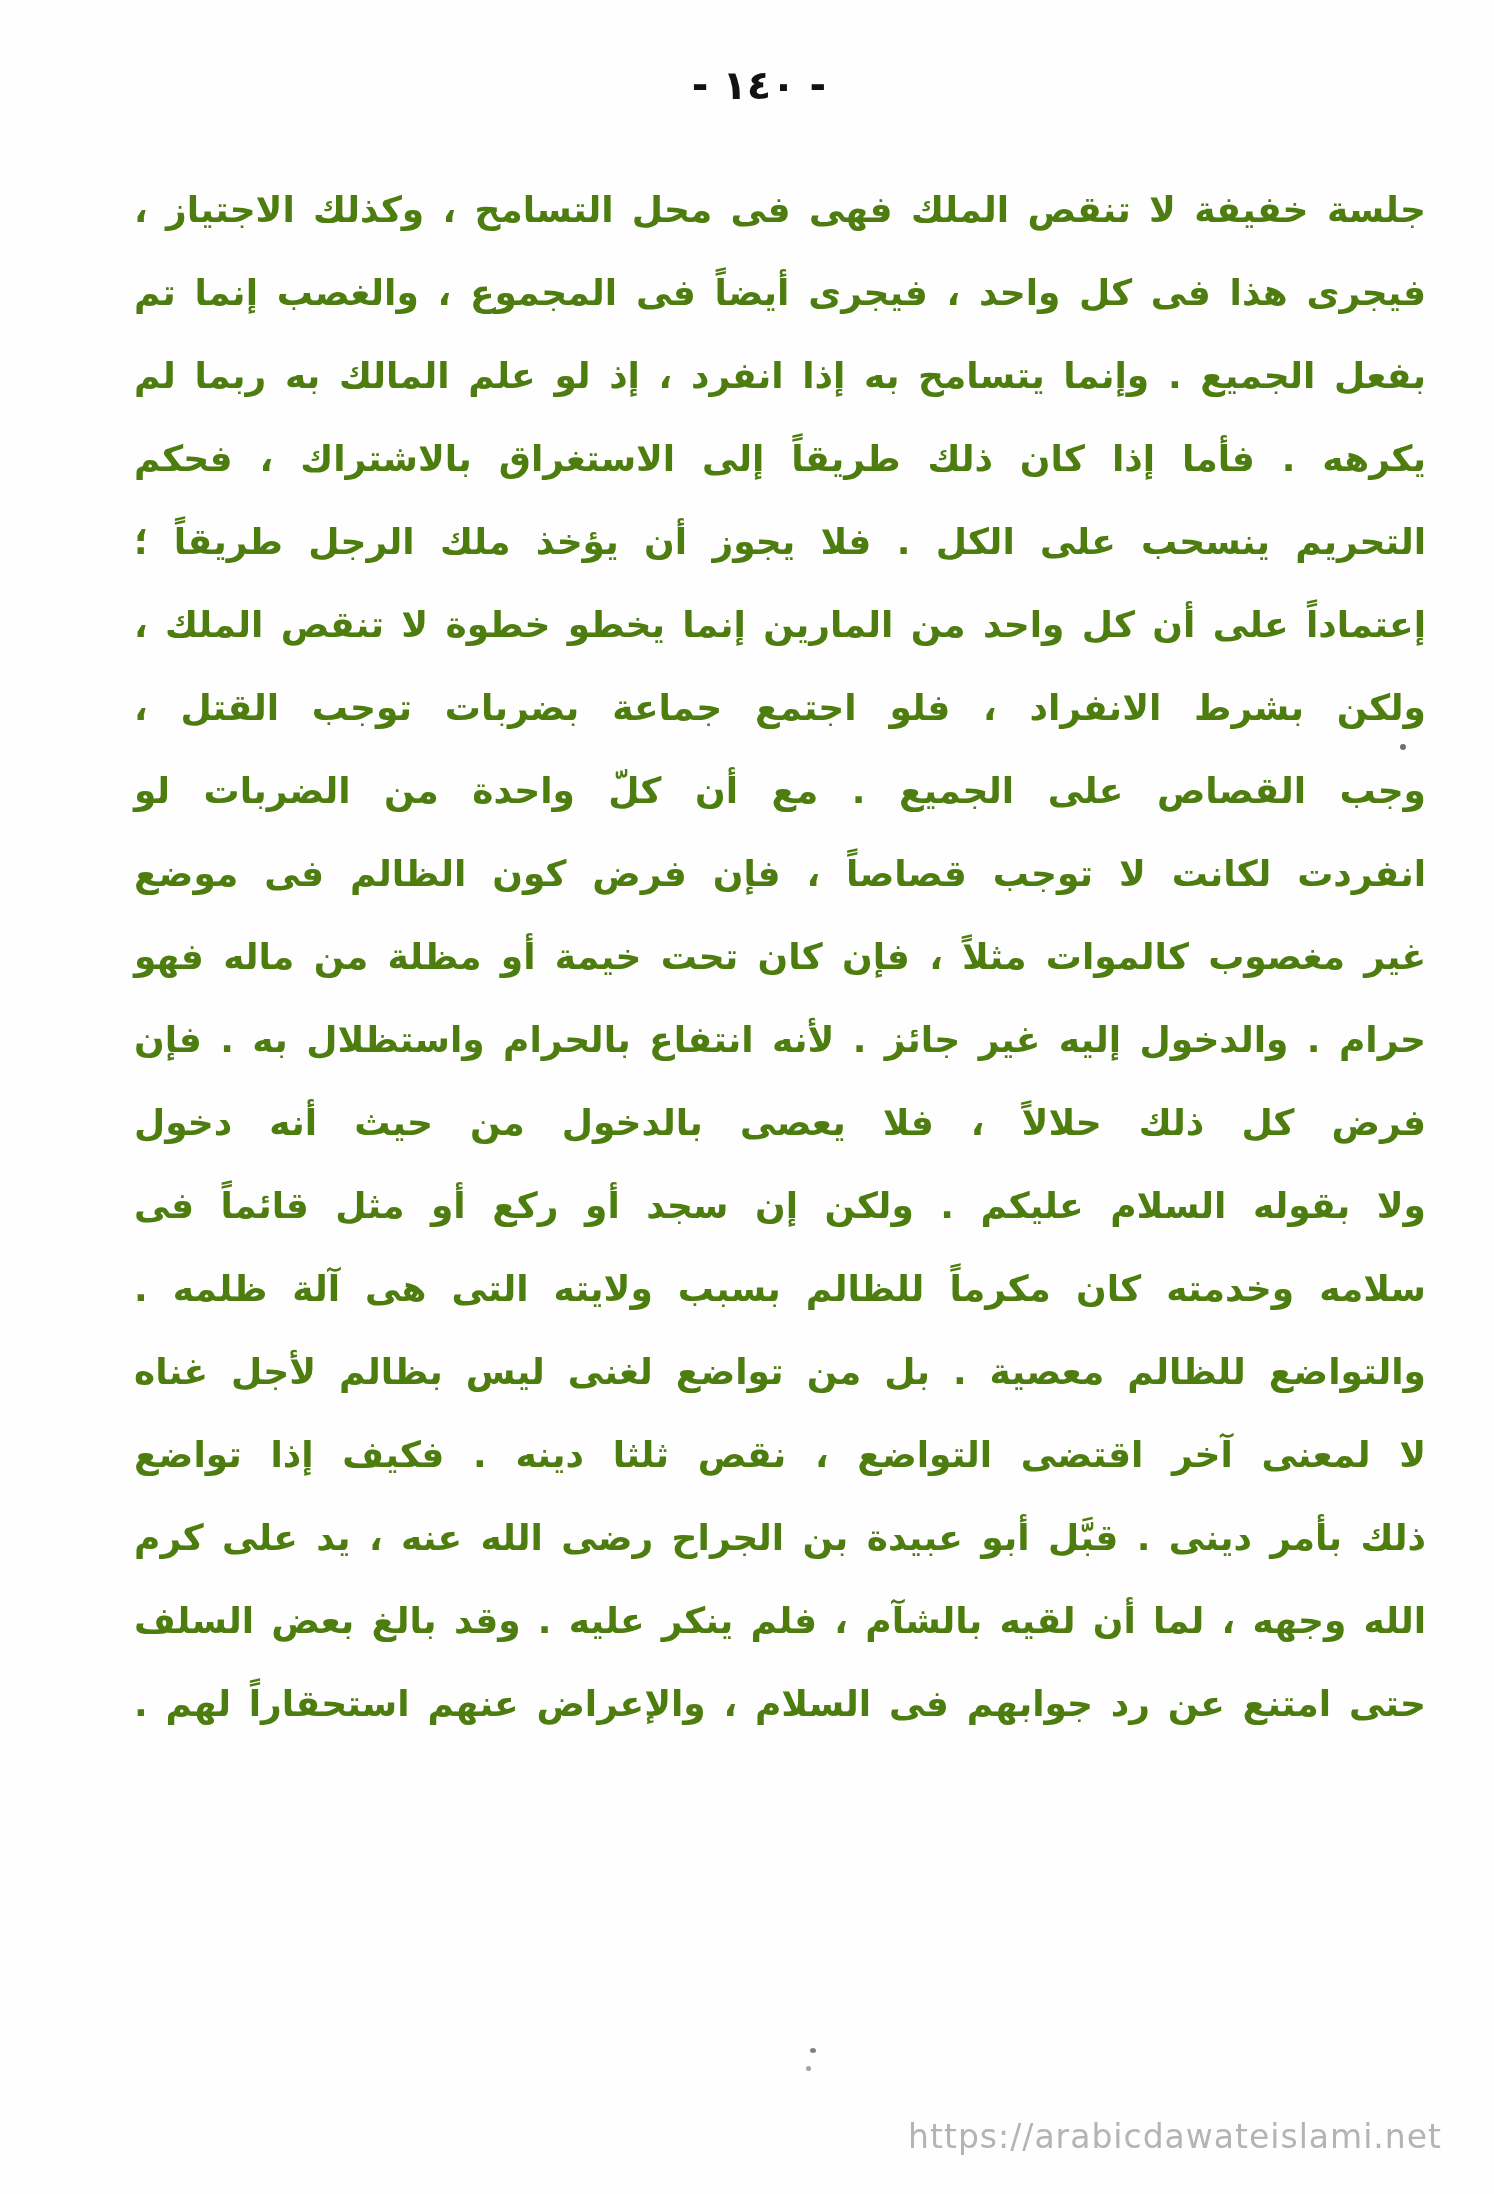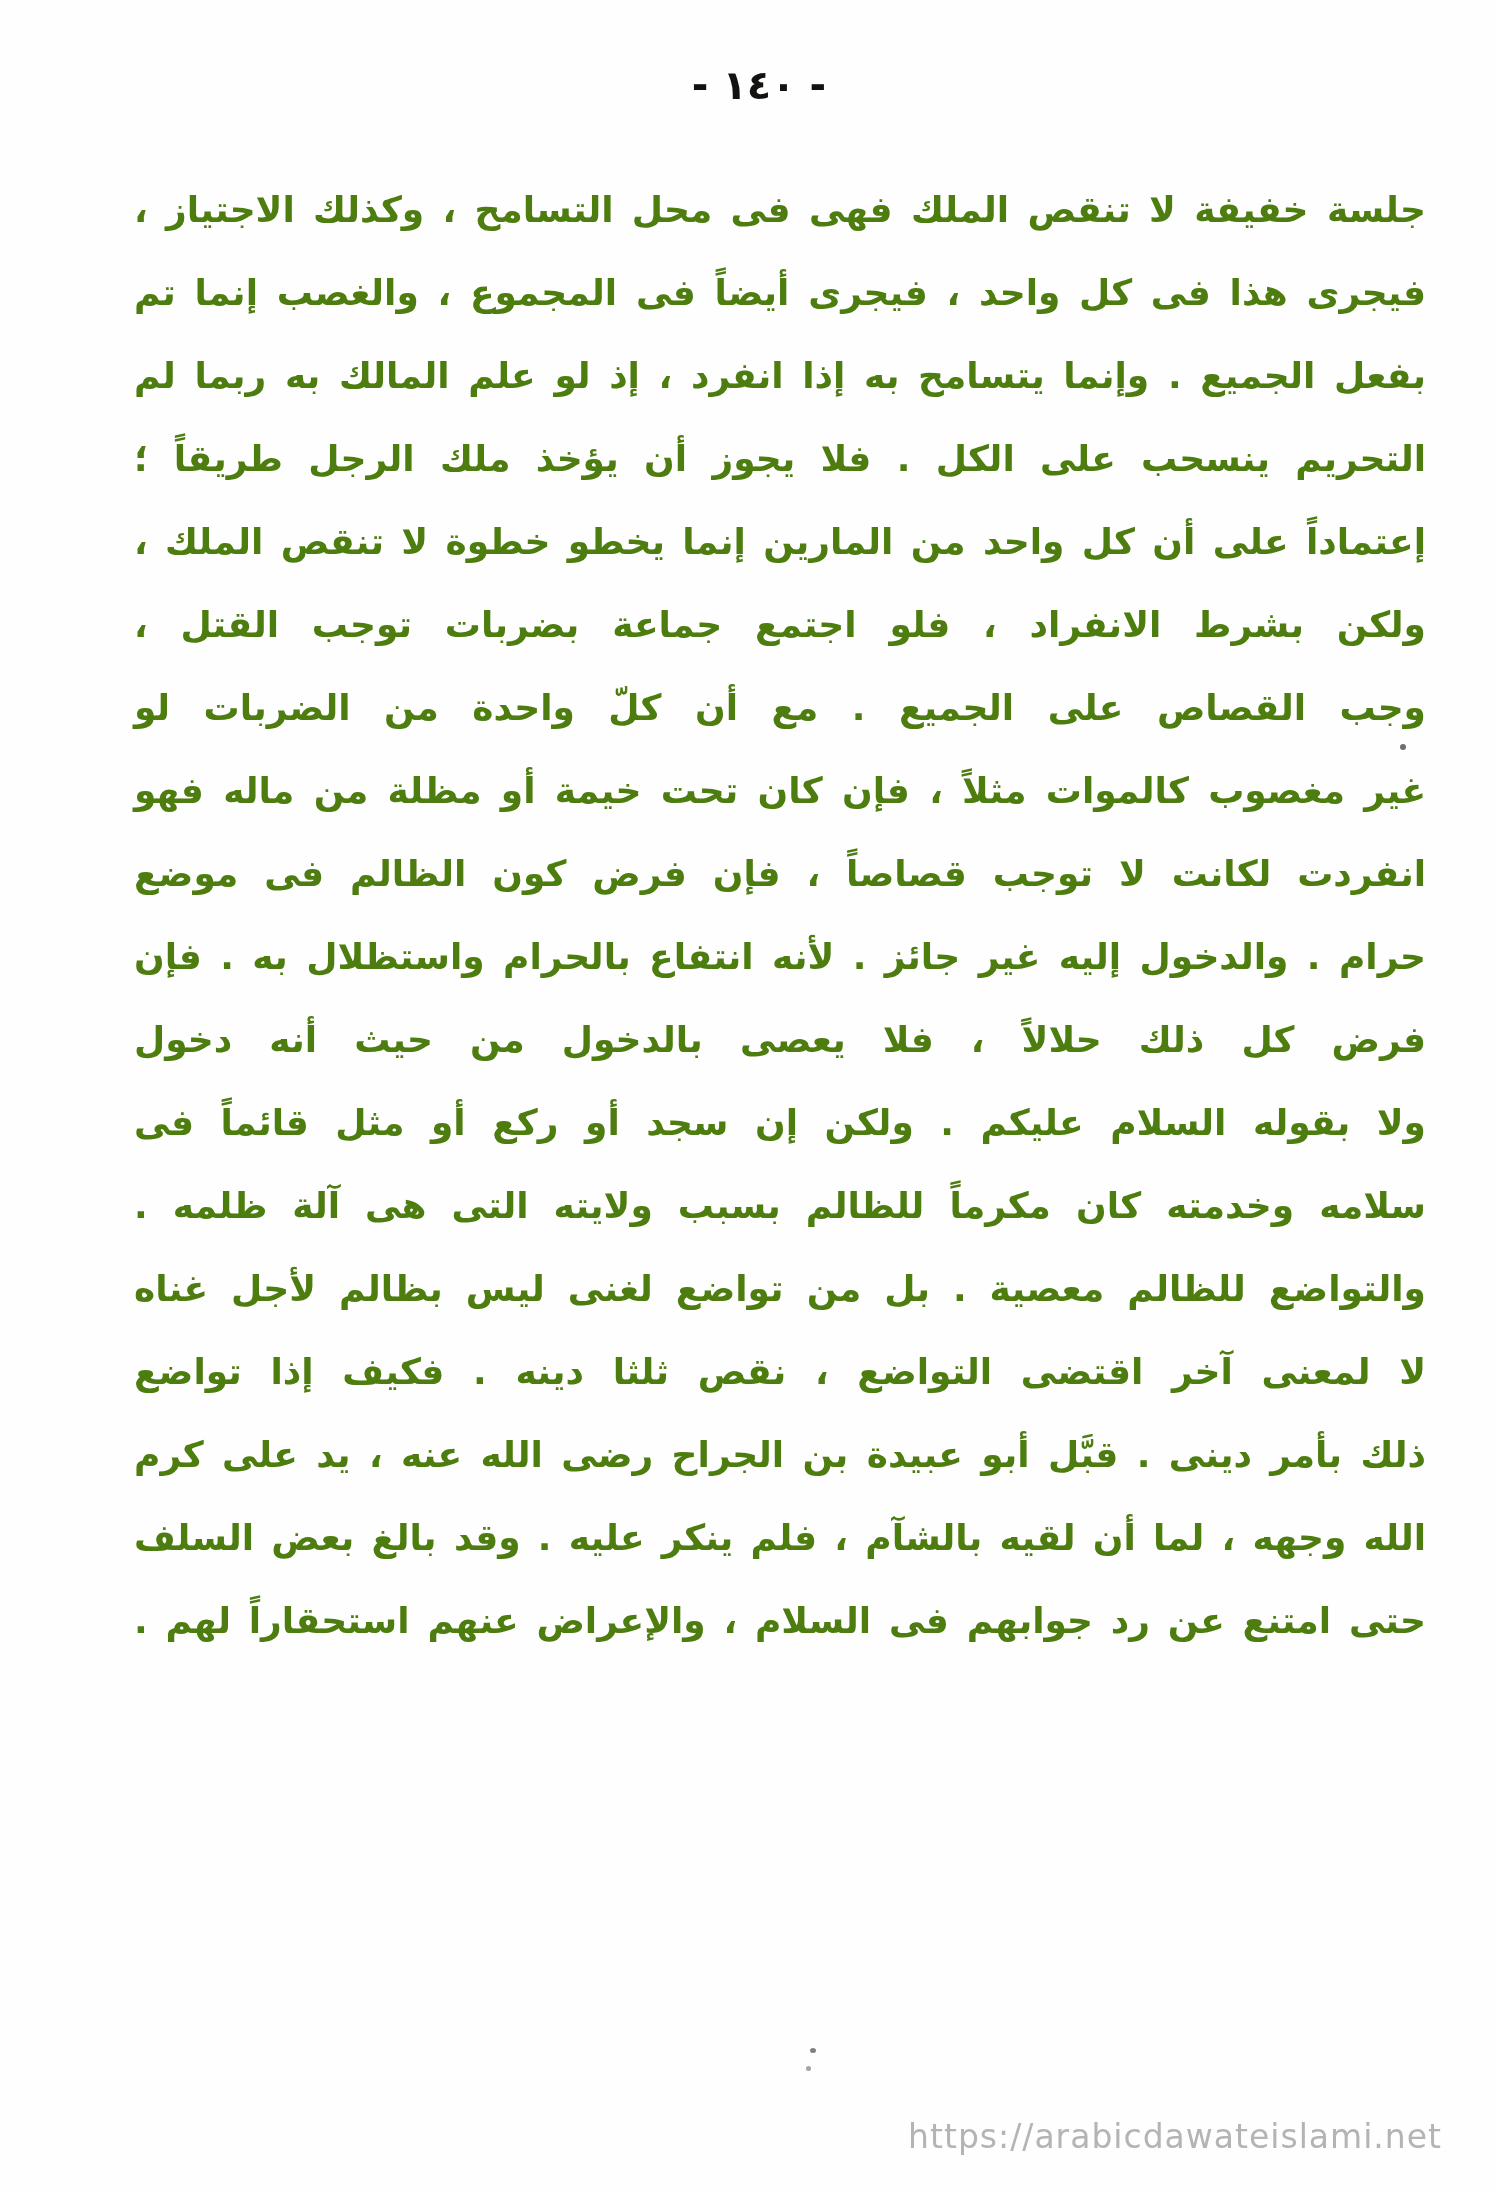--- a/index.html
+++ b/index.html
@@ -70,26 +70,27 @@
 <body>
 
 <div class="page">
 
   <div class="page-number">- ١٤٠ -</div>
 
   <div class="text-block">
     <div class="text-line">جلسة خفيفة لا تنقص الملك فهى فى محل التسامح ، وكذلك الاجتياز ،</div>
     <div class="text-line">فيجرى هذا فى كل واحد ، فيجرى أيضاً فى المجموع ، والغصب إنما تم</div>
     <div class="text-line">بفعل الجميع . وإنما يتسامح به إذا انفرد ، إذ لو علم المالك به ربما لم</div>
+    <div class="text-line">يكرهه . فأما إذا كان ذلك طريقاً إلى الاستغراق بالاشتراك ، فحكم</div>
     <div class="text-line">التحريم ينسحب على الكل . فلا يجوز أن يؤخذ ملك الرجل طريقاً ؛</div>
     <div class="text-line">إعتماداً على أن كل واحد من المارين إنما يخطو خطوة لا تنقص الملك ،</div>
     <div class="text-line">ولكن بشرط الانفراد ، فلو اجتمع جماعة بضربات توجب القتل ،</div>
     <div class="text-line">وجب القصاص على الجميع . مع أن كلّ واحدة من الضربات لو</div>
+    <div class="text-line">انفردت لكانت لا توجب قصاصاً ، فإن فرض كون الظالم فى موضع</div>
     <div class="text-line">غير مغصوب كالموات مثلاً ، فإن كان تحت خيمة أو مظلة من ماله فهو</div>
-    <div class="text-line">انفردت لكانت لا توجب قصاصاً ، فإن فرض كون الظالم فى موضع</div>
     <div class="text-line">حرام . والدخول إليه غير جائز . لأنه انتفاع بالحرام واستظلال به . فإن</div>
     <div class="text-line">فرض كل ذلك حلالاً ، فلا يعصى بالدخول من حيث أنه دخول</div>
     <div class="text-line">ولا بقوله السلام عليكم . ولكن إن سجد أو ركع أو مثل قائماً فى</div>
     <div class="text-line">سلامه وخدمته كان مكرماً للظالم بسبب ولايته التى هى آلة ظلمه .</div>
     <div class="text-line">والتواضع للظالم معصية . بل من تواضع لغنى ليس بظالم لأجل غناه</div>
     <div class="text-line">لا لمعنى آخر اقتضى التواضع ، نقص ثلثا دينه . فكيف إذا تواضع</div>
     <div class="text-line">ذلك بأمر دينى . قبَّل أبو عبيدة بن الجراح رضى الله عنه ، يد على كرم</div>
     <div class="text-line">الله وجهه ، لما أن لقيه بالشآم ، فلم ينكر عليه . وقد بالغ بعض السلف</div>
     <div class="text-line">حتى امتنع عن رد جوابهم فى السلام ، والإعراض عنهم استحقاراً لهم .</div>
   </div>

